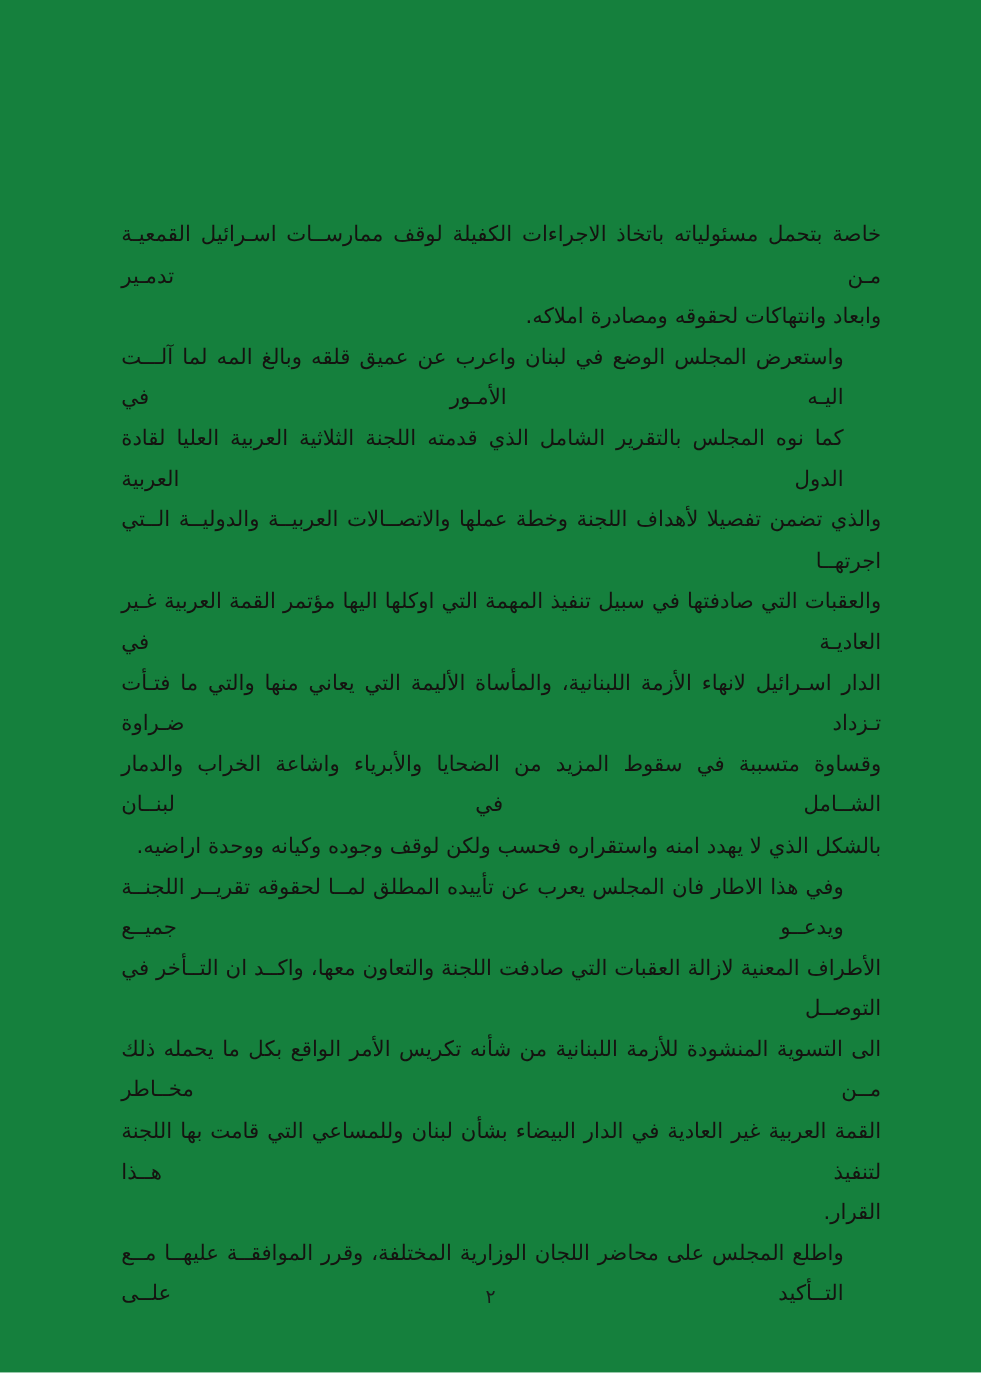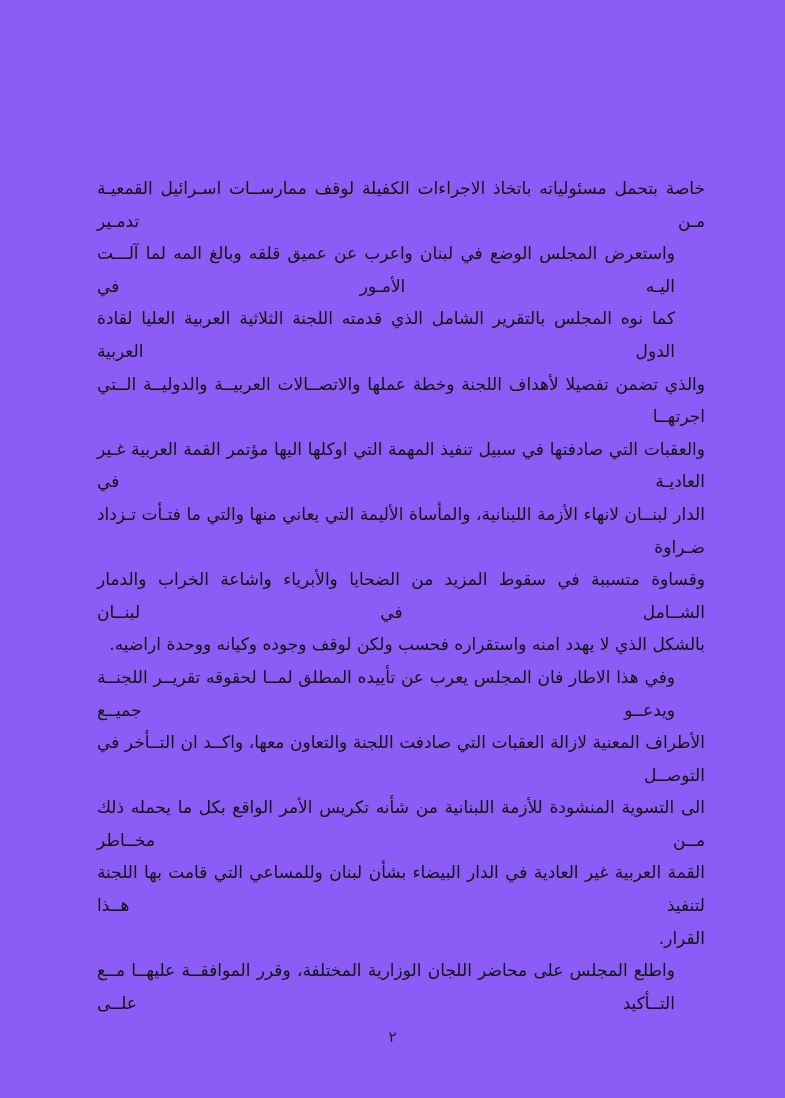--- a/index.html
+++ b/index.html
@@ -4,21 +4,21 @@
 <style>
   html, body {
     margin: 0;
     padding: 0;
     background: #ffffff;
   }
   .page {
     position: relative;
     width: 785px;
     height: 1098px;
-    background: #8b5cf6;
+    background: #15803d;
     overflow: hidden;
     font-family: "DejaVu Sans", sans-serif;
     color: #151310;
   }
   .text-block {
     position: absolute;
     top: 172px;
     left: 97px;
     right: 80px;
     direction: rtl;
@@ -53,29 +53,30 @@
     color: #1a1a1a;
   }
 </style>
 </head>
 <body>
 
 <div class="page">
   <div class="text-block" id="text-block">
       <div class="para">
         <div class="line">خاصة بتحمل مسئولياته باتخاذ الاجراءات الكفيلة لوقف ممارســات اسـرائيل القمعيـة مـن تدمـير</div>
+        <div class="line last">وابعاد وانتهاكات لحقوقه ومصادرة املاكه.</div>
       </div>
       <div class="para indent">
         <div class="line">واستعرض المجلس الوضع في لبنان واعرب عن عميق قلقه وبالغ المه لما آلـــت اليـه الأمـور في</div>
       </div>
       <div class="para indent">
         <div class="line">كما نوه المجلس بالتقرير الشامل الذي قدمته اللجنة الثلاثية العربية العليا لقادة الدول العربية</div>
         <div class="line">والذي تضمن تفصيلا لأهداف اللجنة وخطة عملها والاتصــالات العربيــة والدوليــة الــتي اجرتهــا</div>
         <div class="line">والعقبات التي صادفتها في سبيل تنفيذ المهمة التي اوكلها اليها مؤتمر القمة العربية غـير العاديـة في</div>
-        <div class="line">الدار لبنــان لانهاء الأزمة اللبنانية، والمأساة الأليمة التي يعاني منها والتي ما فتـأت تـزداد ضـراوة</div>
+        <div class="line">الدار اسـرائيل لانهاء الأزمة اللبنانية، والمأساة الأليمة التي يعاني منها والتي ما فتـأت تـزداد ضـراوة</div>
         <div class="line">وقساوة متسببة في سقوط المزيد من الضحايا والأبرياء واشاعة الخراب والدمار الشــامل في لبنــان</div>
         <div class="line last">بالشكل الذي لا يهدد امنه واستقراره فحسب ولكن لوقف وجوده وكيانه ووحدة اراضيه.</div>
       </div>
       <div class="para indent">
         <div class="line">وفي هذا الاطار فان المجلس يعرب عن تأييده المطلق لمــا لحقوقه تقريــر اللجنــة ويدعــو جميــع</div>
         <div class="line">الأطراف المعنية لازالة العقبات التي صادفت اللجنة والتعاون معها،  واكــد ان التــأخر في التوصــل</div>
         <div class="line">الى التسوية المنشودة للأزمة اللبنانية من شأنه تكريس الأمر الواقع بكل ما يحمله ذلك مــن مخــاطر</div>
         <div class="line">القمة العربية غير العادية في الدار البيضاء بشأن لبنان وللمساعي التي قامت بها اللجنة لتنفيذ هــذا</div>
         <div class="line last">القرار.</div>
       </div>

